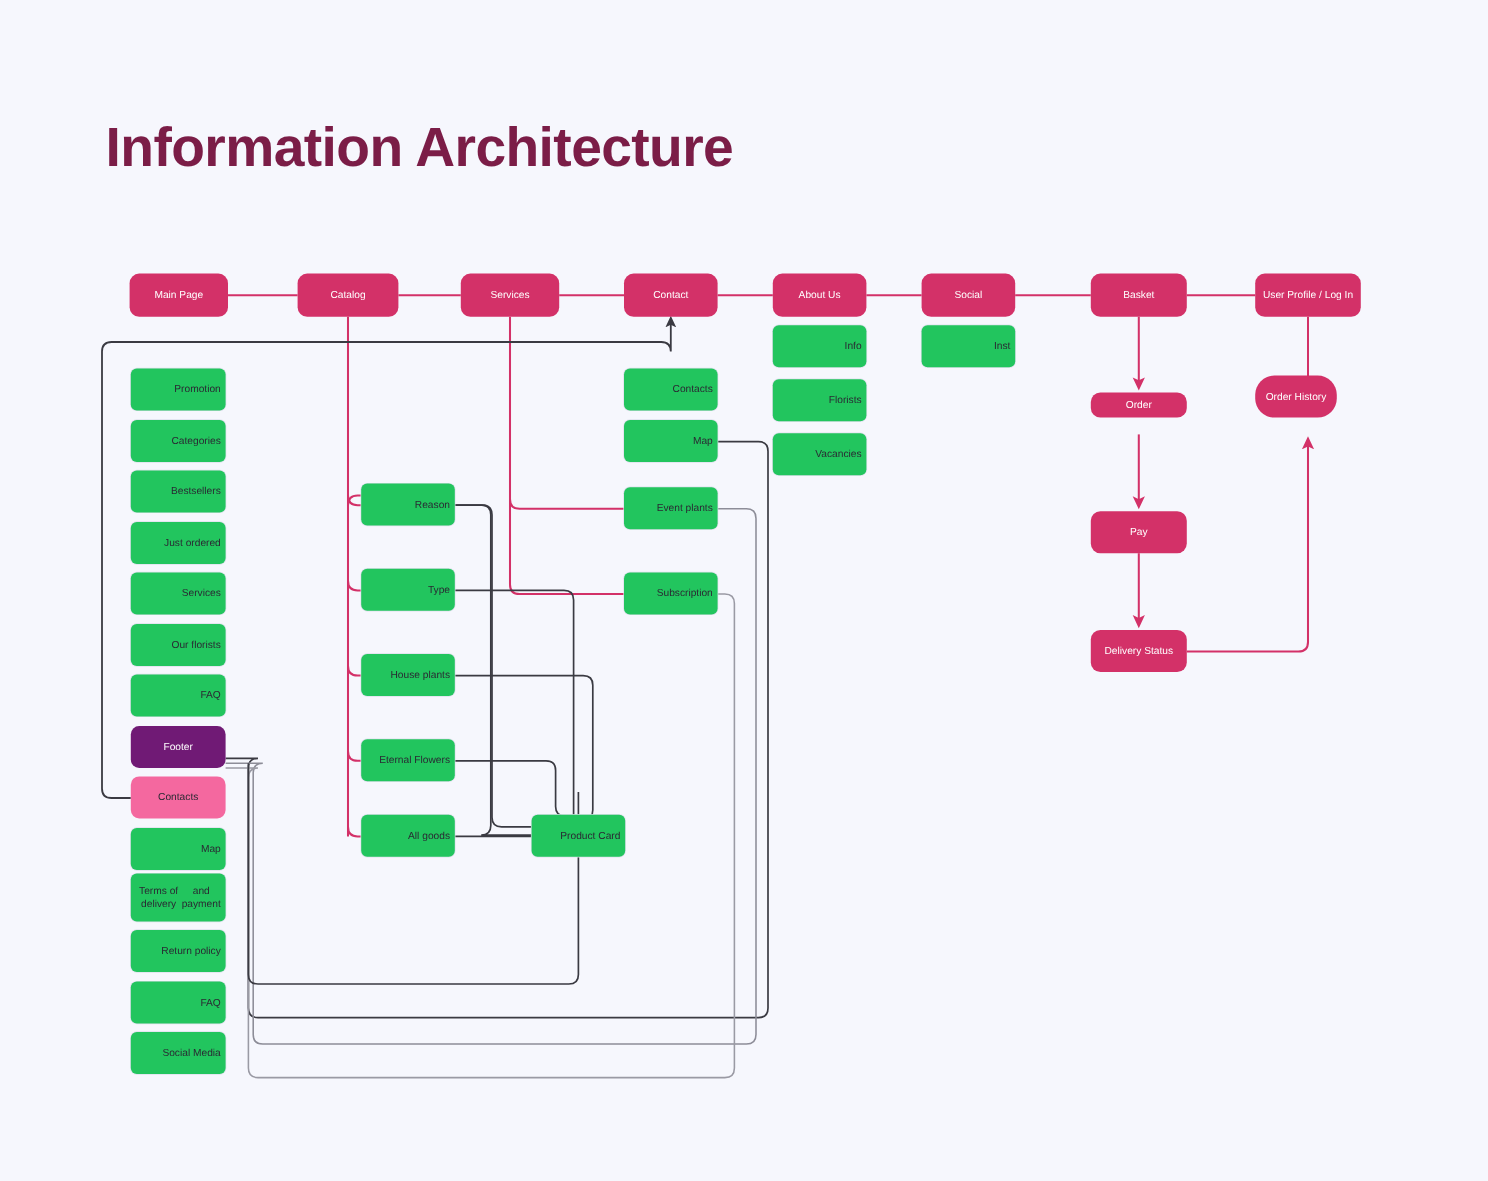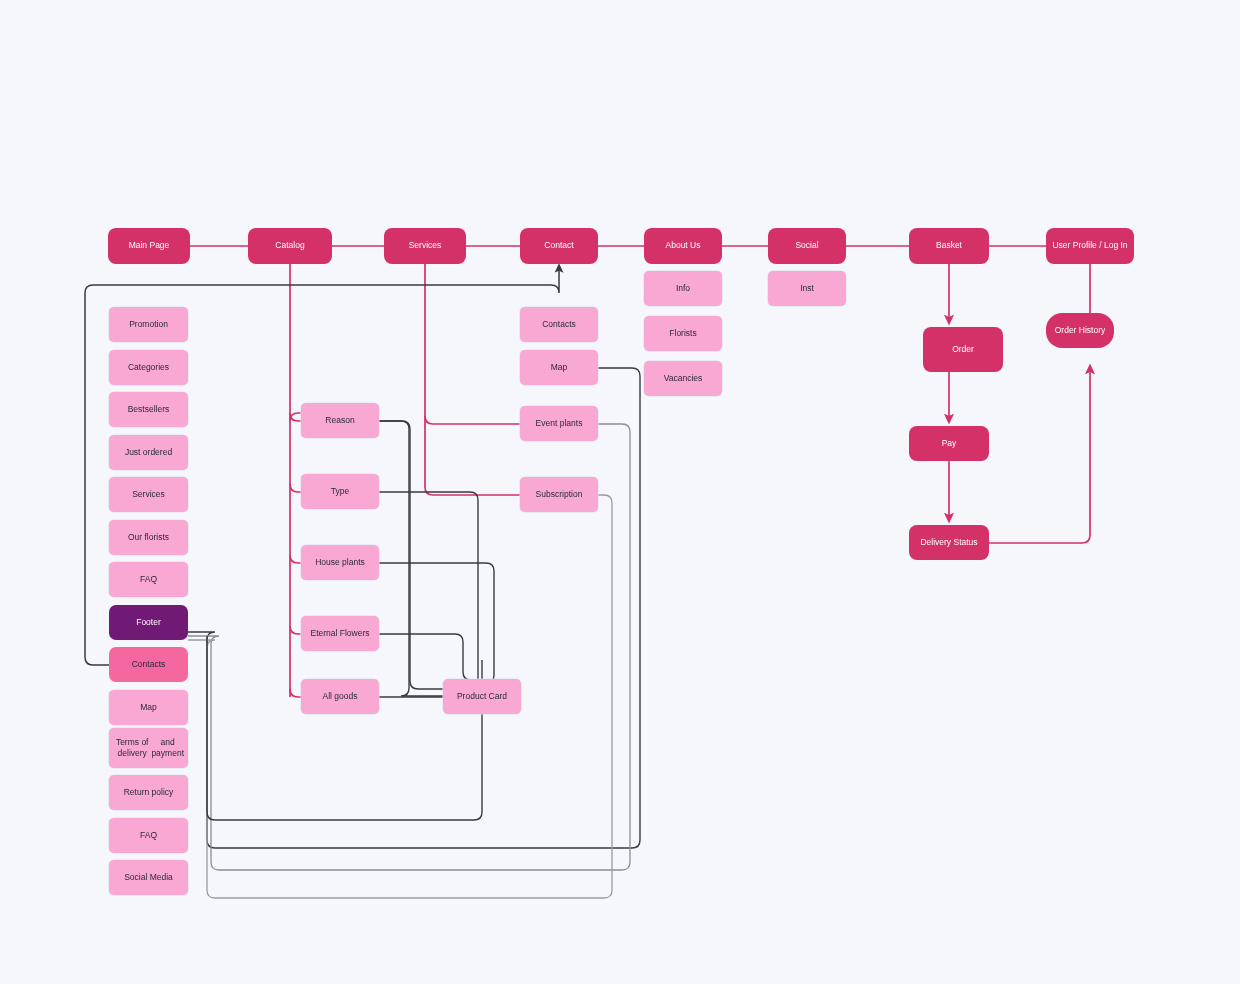--- a/index.html
+++ b/index.html
@@ -30,42 +30,44 @@
     font-size:8.5px;
     line-height:1.35;
     padding:2px 4px;
   }
   .node.primary{
     background:#d33168;
     color:#ffffff;
     border-radius:8px;
   }
   .node.card{
-    background:#f9a8d4;
+    background:#22c55e;
     color:#2a2a33;
     border-radius:5px;
     box-shadow:0 0 0 0.6px rgba(220,222,235,0.9);
+    justify-content:flex-end;
   }
   .node.hl-dark{
     background:#701a75;
     color:#ffffff;
     border-radius:7px;
   }
   .node.hl-light{
     background:#f4689f;
     color:#2a2a33;
     border-radius:7px;
   }
   .node span{display:block;}
 </style>
 </head>
 <body>
 
 <div id="canvas">
 
+  <div class="title">Information Architecture</div>
 
   <svg id="edges" viewBox="0 0 1240 984">
     <defs>
       <marker id="arrow-pink" markerWidth="8" markerHeight="8" refX="3.2" refY="3" orient="auto">
         <path d="M0,0 L6.4,3 L0,6 L1.4,3 z" fill="#d33168"></path>
       </marker>
       <marker id="arrow-dark" markerWidth="8" markerHeight="8" refX="3.2" refY="3" orient="auto">
         <path d="M0,0 L6.4,3 L0,6 L1.4,3 z" fill="#3a3a42"></path>
       </marker>
     </defs>
@@ -241,21 +243,21 @@
       </div>
       <div class="node card" style="left: 644px; top: 361px; width: 78px; height: 35px;">
         <span>Vacancies</span>
       </div>
       <div class="node card" style="left: 768px; top: 271px; width: 78px; height: 35px;">
         <span>Inst</span>
       </div>
       <div class="node card" style="left: 443px; top: 679px; width: 78px; height: 35px;">
         <span>Product Card</span>
       </div>
-      <div class="node primary" style="left: 909px; top: 327px; width: 80px; height: 45px; margin-left: 14px;">
+      <div class="node primary" style="left: 909px; top: 327px; width: 80px; height: 21px;">
         <span>Order</span>
       </div>
       <div class="node primary" style="left: 909px; top: 426px; width: 80px; height: 35px;">
         <span>Pay</span>
       </div>
       <div class="node primary" style="left: 909px; top: 525px; width: 80px; height: 35px;">
         <span>Delivery Status</span>
       </div>
       <div class="node primary" style="left: 1046px; top: 313px; width: 68px; height: 35px; border-radius: 16px;">
         <span>Order History</span>

